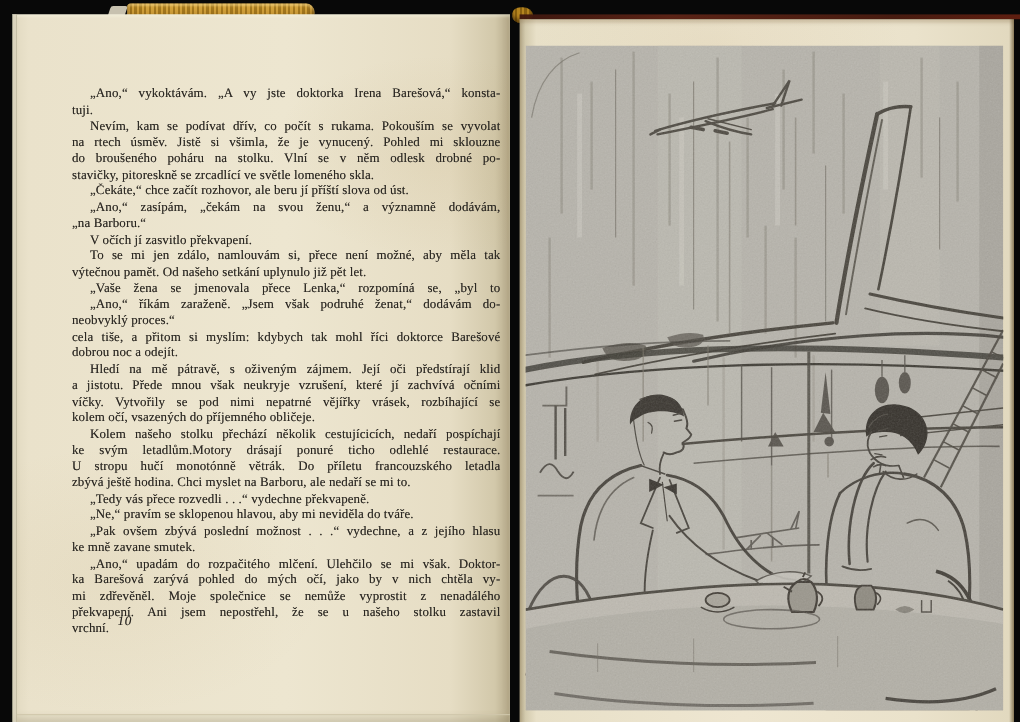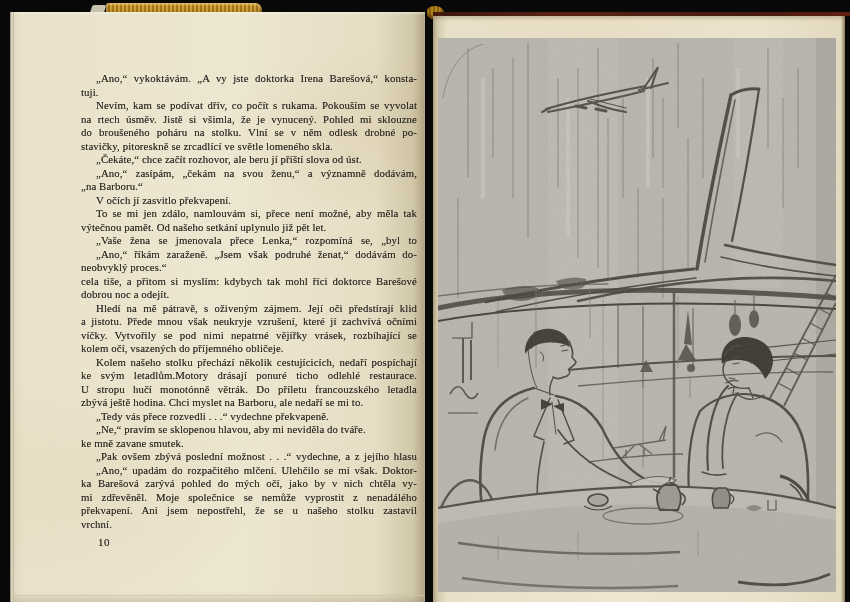--- a/index.html
+++ b/index.html
@@ -32,29 +32,29 @@
   .textblock{
     position:absolute;left:50px;top:60px;width:357px;
     color:var(--c-ink,#2b2823);
     font-size:10.8px;line-height:13.5px;
     letter-spacing:.1px;
   }
   .line{
     text-align:justify;text-align-last:justify;
     height:13.5px;overflow:hidden;white-space:nowrap;
     text-shadow:0 0 .4px rgba(43,40,35,.55);
-    margin-left:21px;
   }
   .line{white-space:normal;}
   .line.pstart{text-indent:15px;}
   .line.pend{text-align-last:left;}
   .pagenum{
-    position:absolute;left:88px;top:524px;
+    position:absolute;left:88px;top:500px;
     color:var(--c-ink,#2b2823);font-size:11px;letter-spacing:.5px;
     text-shadow:0 0 .4px rgba(43,40,35,.5);
+    font-style:italic;
   }
 
   
   .headband{
     position:absolute;left:106px;top:3px;width:156px;height:15px;
     background:repeating-linear-gradient(90deg,var(--c-headband-gold,#d1a03a) 0 2px,#a3771d 2px 4px);
     border-radius:3px 7px 7px 3px;
     box-shadow:inset 0 -4px 5px rgba(55,30,0,.5), inset 0 2px 2px rgba(255,225,150,.55);
   }
   .headband-sliver{
@@ -118,22 +118,22 @@
         <div class="line pstart">Hledí na mě pátravě, s oživeným zájmem. Její oči předstírají klid</div>
         <div class="line">a jistotu. Přede mnou však neukryje vzrušení, které jí zachvívá očními</div>
         <div class="line">víčky. Vytvořily se pod nimi nepatrné vějířky vrásek, rozbíhající se</div>
         <div class="line pend">kolem očí, vsazených do příjemného obličeje.</div>
         <div class="line pstart">Kolem našeho stolku přechází několik cestujícicích, nedaří pospíchají</div>
         <div class="line">ke svým letadlům.Motory drásají ponuré ticho odlehlé restaurace.</div>
         <div class="line">U stropu hučí monotónně větrák. Do příletu francouzského letadla</div>
         <div class="line pend">zbývá ještě hodina. Chci myslet na Barboru, ale nedaří se mi to.</div>
         <div class="line pstart pend">„Tedy vás přece rozvedli . . .“ vydechne překvapeně.</div>
         <div class="line pstart pend">„Ne,“ pravím se sklopenou hlavou, aby mi neviděla do tváře.</div>
+        <div class="line pstart">„Pak ovšem zbývá poslední možnost . . .“ vydechne, a z jejího hlasu</div>
         <div class="line pend">ke mně zavane smutek.</div>
-        <div class="line pstart">„Pak ovšem zbývá poslední možnost . . .“ vydechne, a z jejího hlasu</div>
         <div class="line pstart">„Ano,“ upadám do rozpačitého mlčení. Ulehčilo se mi však. Doktor-</div>
         <div class="line">ka Barešová zarývá pohled do mých očí, jako by v nich chtěla vy-</div>
         <div class="line">mi zdřevěněl. Moje společnice se nemůže vyprostit z nenadálého</div>
         <div class="line">překvapení. Ani jsem nepostřehl, že se u našeho stolku zastavil</div>
         <div class="line pend">vrchní.</div>
       </div>
     <div class="pagenum">10</div>
   </div>
 
   <div class="page-right">

